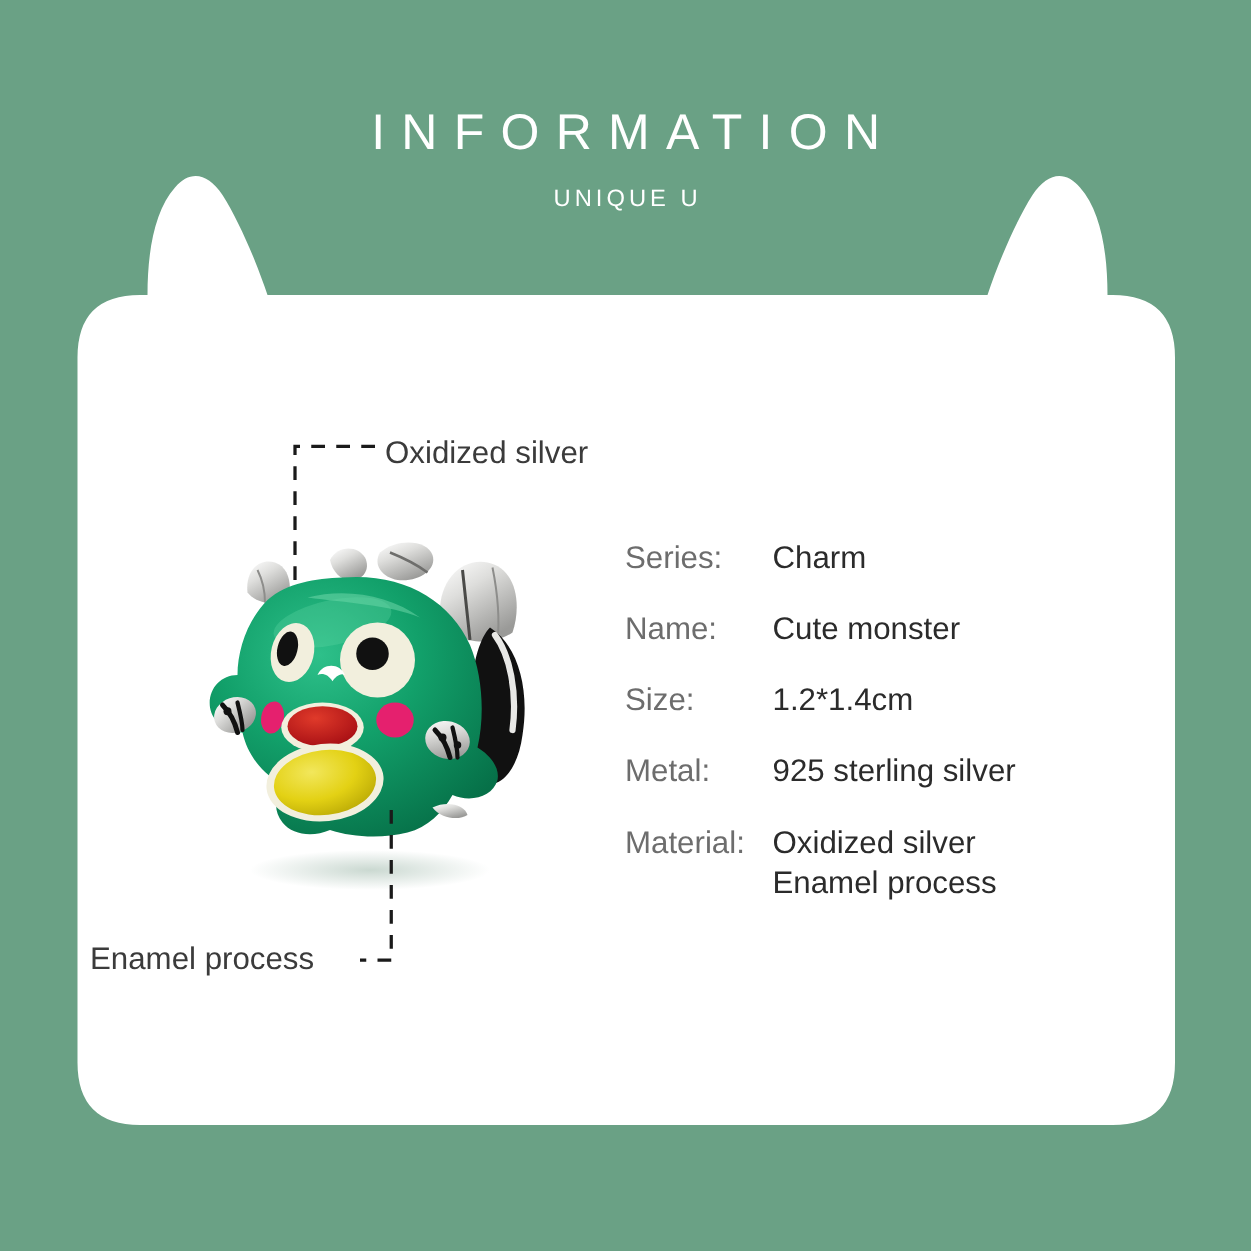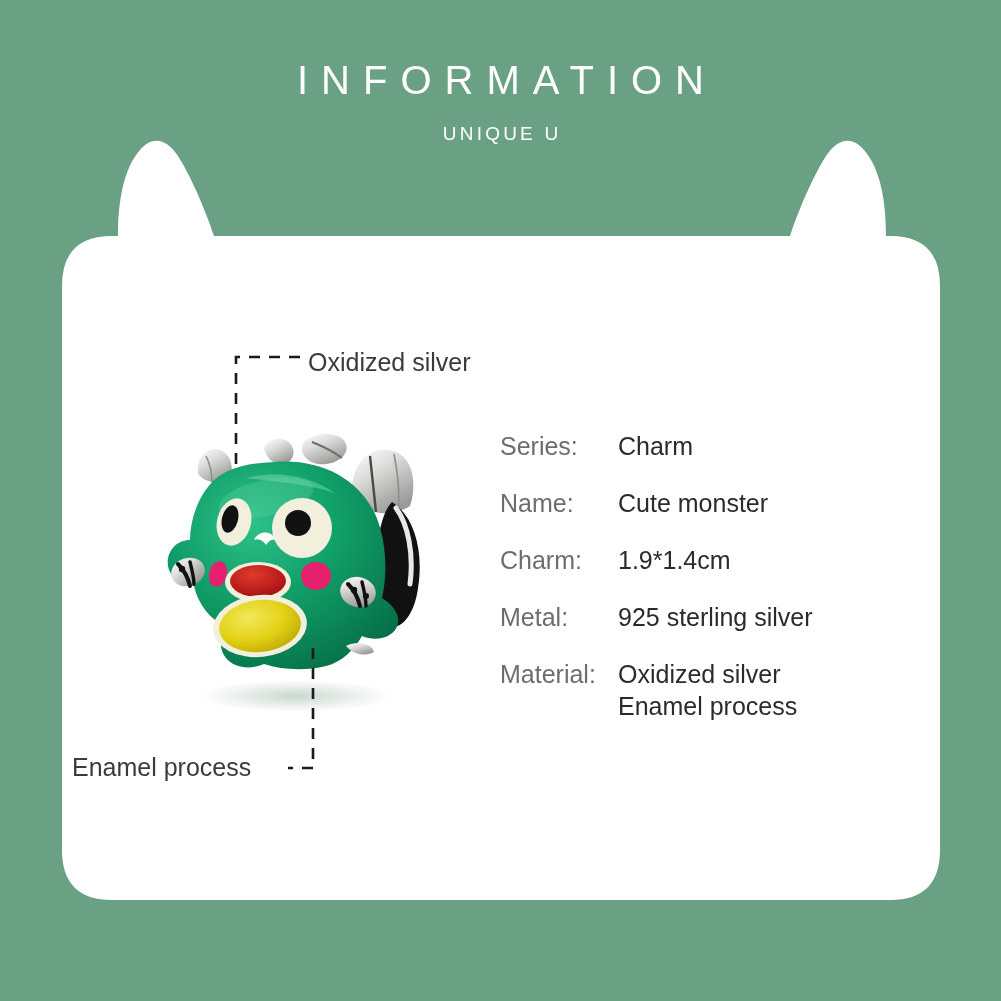--- a/index.html
+++ b/index.html
@@ -22,21 +22,21 @@
 
   
   #header {
     position: absolute;
     top: 0; left: 0;
     width: 1001px;
     text-align: center;
     z-index: 5;
   }
   #title {
-    margin-top: 60px;
+    margin-top: 86px;
     font-size: 40px;
     letter-spacing: 13px;
     color: #ffffff;
     font-weight: 400;
     text-indent: 13px;
     line-height: 1;
   }
   #subtitle {
     margin-top: 24px;
     font-size: 19px;
@@ -276,22 +276,22 @@
     <div id="specs">
       <div class="spec-row">
         <div class="spec-label">Series:</div>
         <div class="spec-value">Charm</div>
       </div>
       <div class="spec-row">
         <div class="spec-label">Name:</div>
         <div class="spec-value">Cute monster</div>
       </div>
       <div class="spec-row">
-        <div class="spec-label">Charm:</div>
-        <div class="spec-value">1.9*1.4cm</div>
+        <div class="spec-label">Size:</div>
+        <div class="spec-value">1.2*1.4cm</div>
       </div>
       <div class="spec-row">
         <div class="spec-label">Metal:</div>
         <div class="spec-value">925 sterling silver</div>
       </div>
       <div class="spec-row">
         <div class="spec-label">Material:</div>
         <div class="spec-value">Oxidized silver
 Enamel process</div>
       </div>

